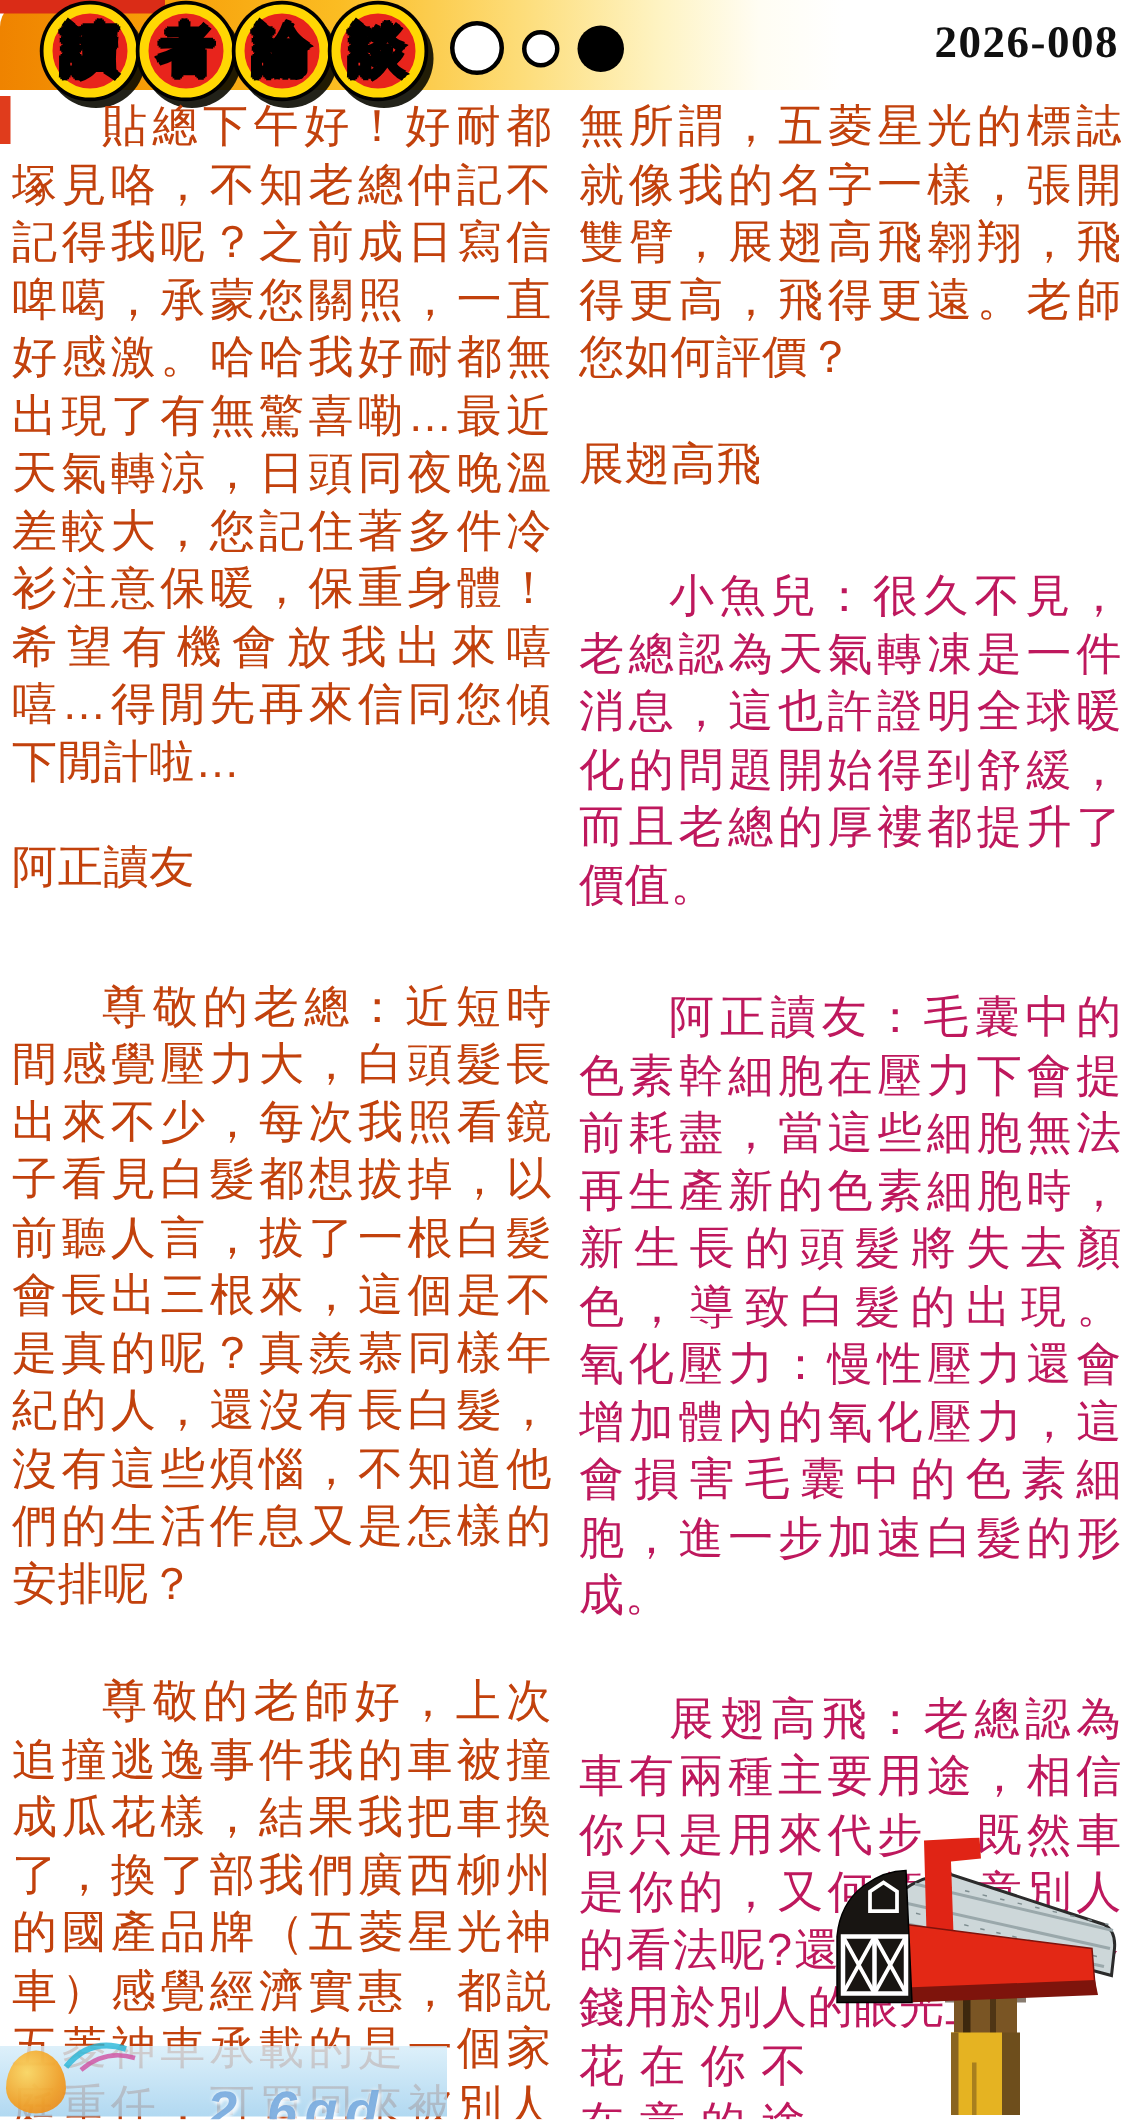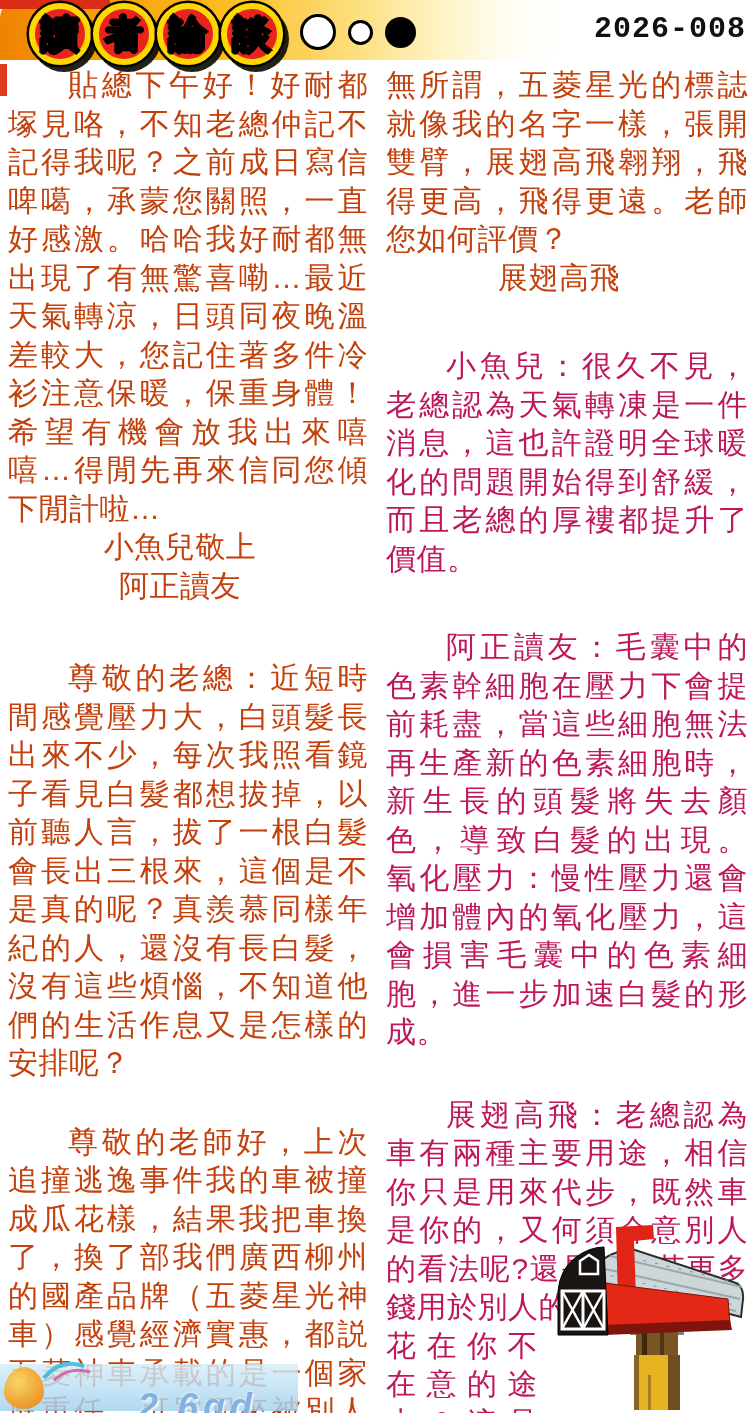--- a/index.html
+++ b/index.html
@@ -25,35 +25,35 @@
     font-size:38px;font-weight:bold;color:#ffffff;line-height:1;
     -webkit-text-stroke:2px #000;
     text-shadow:-2px 0 #000,2px 0 #000,0 -2px #000,0 2px #000;
   }
   .dot{position:absolute;border-radius:50%;}
   .dot1{left:300px;top:14px;width:36px;height:36px;background:#fff;border:3px solid #000;box-sizing:border-box;}
   .dot2{left:348px;top:20px;width:25px;height:25px;background:#fff;border:3px solid #000;box-sizing:border-box;}
   .dot3{left:385px;top:17px;width:31px;height:31px;background:#000;}
   .issue{
     position:absolute;right:10px;top:12px;
-    font-family:Liberation Mono, monospace;font-weight:bold;font-size:30px;color:#111;
+    font-family:Liberation Serif, serif;font-weight:bold;font-size:30px;color:#111;
     letter-spacing:1px;
   }
   
   .col{position:absolute;top:66px;height:1347px;overflow:hidden;}
   .col-left{left:8px;width:360px;}
   .col-right{left:386px;width:362px;}
   .para{
     margin:0;font-size:30px;line-height:38.5px;letter-spacing:0.5px;
     text-align:justify;text-justify:inter-character;
   }
   .para.red{color:#c2410c;}
   .para.black{color:#be185d;}
   .indent{text-indent:60px;}
-  .sig{text-align:center;padding-right:16px;}
+  .sig{text-align:left;padding-right:16px;margin-top:32px;}
   .gap-a{margin-top:54px;}
   .gap-b{margin-top:40px;}
   .gap-c{margin-top:50px;}
   .gap-d{margin-top:44px;}
   .narrow{width:152px;}
   
   .watermark{
     position:absolute;left:0;top:1364px;width:298px;height:47px;
     background:linear-gradient(to bottom,rgba(214,237,249,0.82),rgba(160,208,238,0.82));
   }
@@ -97,21 +97,20 @@
   </div>
 
   <div class="dot dot1"></div>
   <div class="dot dot2"></div>
   <div class="dot dot3"></div>
 
   <div class="issue">2026-008</div>
 
   <div class="col col-left">
     <p class="para red indent">貼總下午好！好耐都塚見咯，不知老總仲記不記得我呢？之前成日寫信啤噶，承蒙您關照，一直好感激。哈哈我好耐都無出現了有無驚喜嘞…最近天氣轉涼，日頭同夜晚溫差較大，您記住著多件冷衫注意保暖，保重身體！希望有機會放我出來嘻嘻…得閒先再來信同您傾下閒計啦…</p>
-    <p class="para red sig">小魚兒敬上</p>
     <p class="para red sig">阿正讀友</p>
     <p class="para red indent gap-a">尊敬的老總：近短時間感覺壓力大，白頭髮長出來不少，每次我照看鏡子看見白髮都想拔掉，以前聽人言，拔了一根白髮會長出三根來，這個是不是真的呢？真羨慕同樣年紀的人，還沒有長白髮，沒有這些煩惱，不知道他們的生活作息又是怎樣的安排呢？</p>
     <p class="para red indent gap-b">尊敬的老師好，上次追撞逃逸事件我的車被撞成瓜花樣，結果我把車換了，換了部我們廣西柳州的國產品牌（五菱星光神車）感覺經濟實惠，都説五菱神車承載的是一個家庭重任，可買回來被別人笑，説開五菱神車沒面子，丟臉了，我卻</p>
   </div>
 
   <div class="col col-right">
     <p class="para red">無所謂，五菱星光的標誌就像我的名字一樣，張開雙臂，展翅高飛翱翔，飛得更高，飛得更遠。老師您如何評價？</p>
     <p class="para red sig">展翅高飛</p>
     <p class="para black indent gap-c">小魚兒：很久不見，老總認為天氣轉凍是一件消息，這也許證明全球暖化的問題開始得到舒緩，而且老總的厚褸都提升了價值。</p>
     <p class="para black indent gap-c">阿正讀友：毛囊中的色素幹細胞在壓力下會提前耗盡，當這些細胞無法再生產新的色素細胞時，新生長的頭髮將失去顏色，導致白髮的出現。　氧化壓力：慢性壓力還會增加體內的氧化壓力，這會損害毛囊中的色素細胞，進一步加速白髮的形成。</p>

